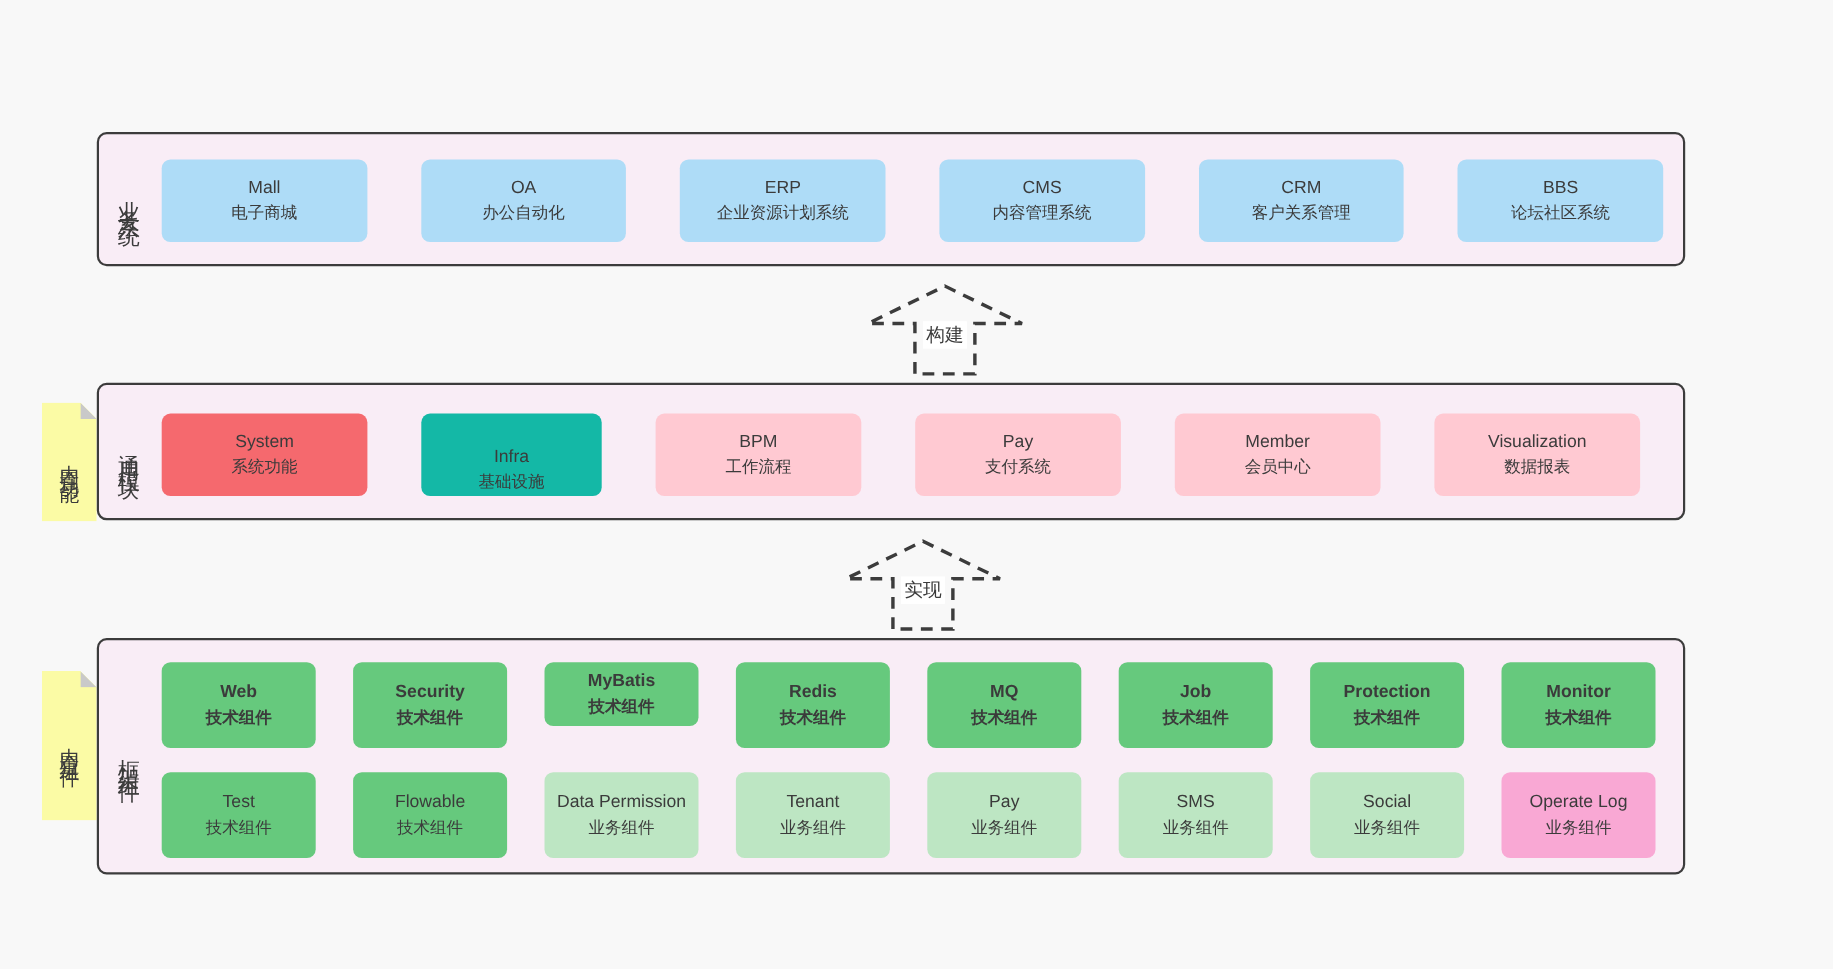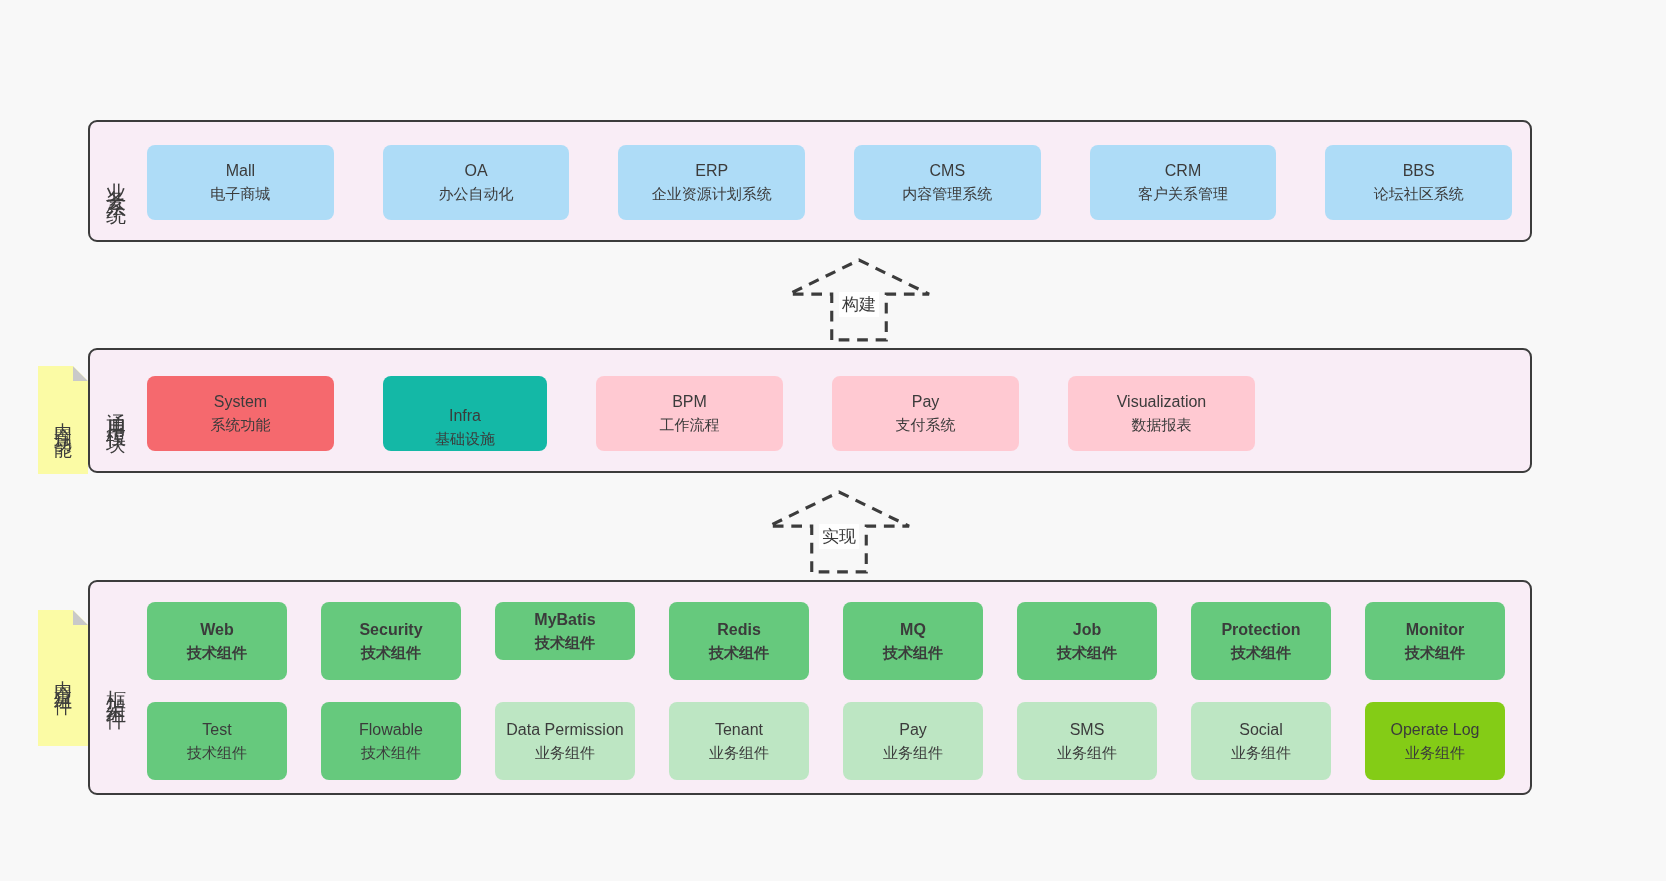--- a/index.html
+++ b/index.html
@@ -144,20 +144,24 @@
           </div>
           <div class="box" style="width: 187px; height: 75px; background: rgb(255, 201, 210);">
             <div class="box-name">BPM</div>
             <div class="box-desc">工作流程</div>
           </div>
           <div class="box" style="width: 187px; height: 75px; background: rgb(255, 201, 210);">
             <div class="box-name">Pay</div>
             <div class="box-desc">支付系统</div>
           </div>
           <div class="box" style="width: 187px; height: 75px; background: rgb(255, 201, 210);">
+            <div class="box-name">Member</div>
+            <div class="box-desc">会员中心</div>
+          </div>
+          <div class="box" style="width: 187px; height: 75px; background: rgb(255, 201, 210);">
             <div class="box-name">Visualization</div>
             <div class="box-desc">数据报表</div>
           </div>
         </div>
     </div>
   </div>
 
   <div class="arrow" style="left:766px;top:487px;">
     <svg viewBox="0 0 150 90" width="146" height="88">
       <path d="M47 87 L47 40 L3 40 L75 5 L147 40 L103 40 L103 87 Z" fill="none" stroke="#3c3c3c" stroke-width="3.2" stroke-dasharray="11 8" stroke-linecap="butt"></path>
@@ -229,21 +233,21 @@
             <div class="box-desc">业务组件</div>
           </div>
           <div class="box" style="width: 140px; height: 78px; background: rgb(189, 230, 195);">
             <div class="box-name">SMS</div>
             <div class="box-desc">业务组件</div>
           </div>
           <div class="box" style="width: 140px; height: 78px; background: rgb(189, 230, 195); text-align: center;">
             <div class="box-name">Social</div>
             <div class="box-desc">业务组件</div>
           </div>
-          <div class="box" style="width: 140px; height: 78px; background: #84cc16; align-items: center;">
+          <div class="box" style="width: 140px; height: 78px; background: #f9a8d4; align-items: center;">
             <div class="box-name">Operate Log</div>
             <div class="box-desc">业务组件</div>
           </div>
         </div>
     </div>
   </div>
 
 </div>
 
 </body></html>

